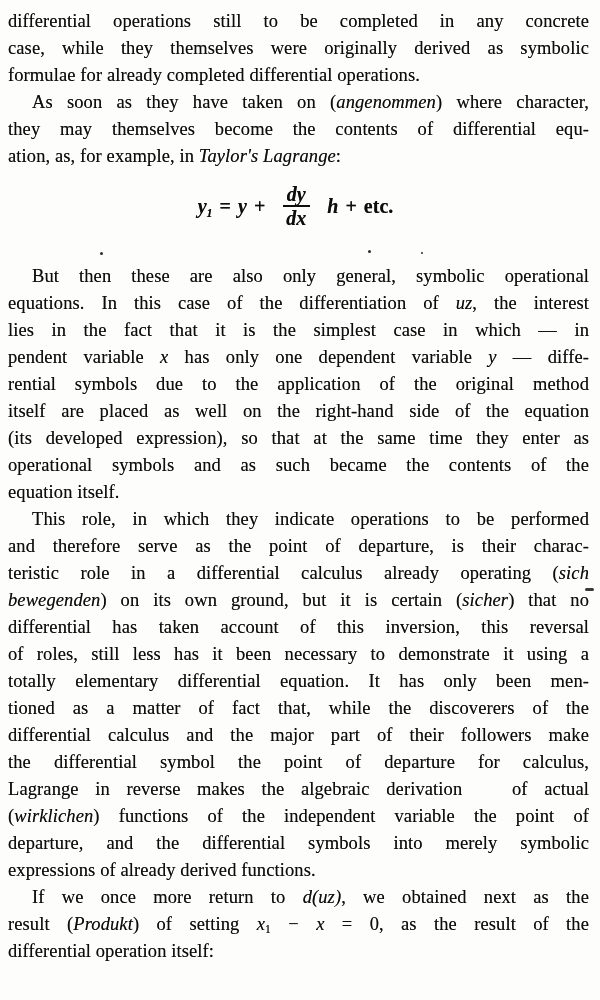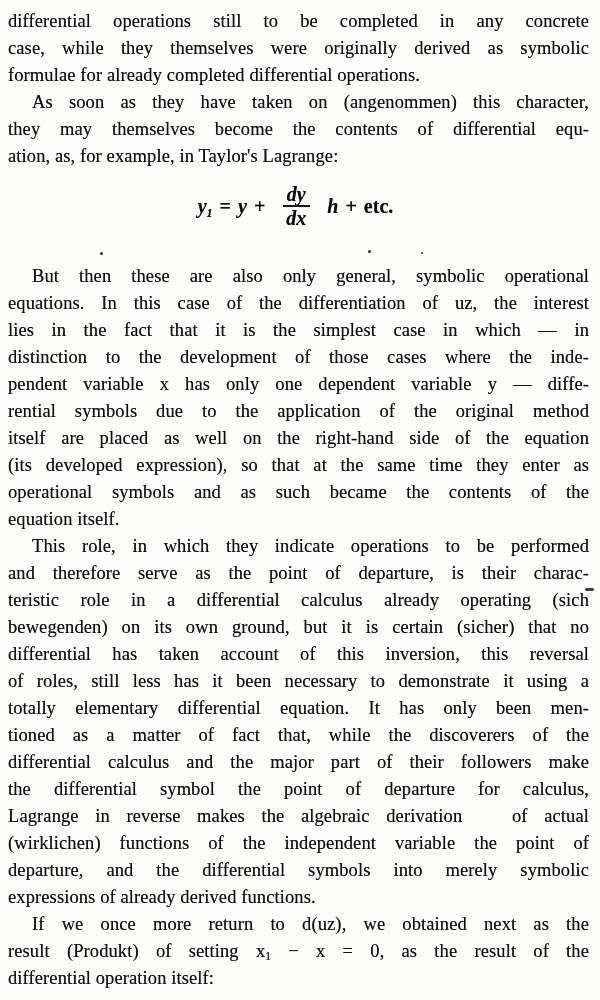--- a/index.html
+++ b/index.html
@@ -23,21 +23,21 @@
   .para { margin: 0; }
   .line {
     text-align: justify;
     text-align-last: justify;
     letter-spacing: 0.1px;
     text-shadow: 0 0 0.6px rgba(0,0,0,0.55);
     white-space: nowrap; 
   }
   .line.first { text-indent: 24px; }
   .line.last { text-align-last: left; }
-  .it { }
+  .it { font-style: italic; }
   sub.s {
     font-size: 0.62em;
     vertical-align: -0.28em;
     line-height: 0;
   }
   
   .formula-line {
     display: flex;
     justify-content: center;
     align-items: center;
@@ -79,21 +79,21 @@
 
 <div class="page">
 
   <div id="text-top">
       <div class="para">
         <div class="line"><span>differential operations still to be completed in any concrete</span></div>
         <div class="line"><span>case, while they themselves were originally derived as symbolic</span></div>
         <div class="line last"><span>formulae for already completed differential operations.</span></div>
       </div>
       <div class="para">
-        <div class="line first"><span>As soon as they have taken on (</span><span class="it">angenommen</span><span>) this character,</span></div>
+        <div class="line first"><span>As soon as they have taken on (</span><span class="it">angenommen</span><span>) where character,</span></div>
         <div class="line"><span>they may themselves become the contents of differential equ-</span></div>
         <div class="line last"><span>ation, as, for example, in </span><span class="it">Taylor's Lagrange</span><span>:</span></div>
       </div>
     </div>
 
   <div class="formula-line">
     <span class="it"><span>y</span><sub class="f-sub">1</sub></span>
     <span class="f-op">=</span>
     <span class="it">y</span>
     <span class="f-op">+</span>
@@ -104,21 +104,20 @@
     <span class="it">h</span>
     <span class="f-op">+</span>
     <span class="f-rm">etc.</span>
   </div>
 
   <div id="text-bottom">
       <div class="para">
         <div class="line first"><span>But then these are also only general, symbolic operational</span></div>
         <div class="line"><span>equations. In this case of the differentiation of </span><span class="it">uz</span><span>, the interest</span></div>
         <div class="line"><span>lies in the fact that it is the simplest case in which — in</span></div>
-        <div class="line"><span>distinction to the development of those cases where the inde-</span></div>
         <div class="line"><span>pendent variable </span><span class="it">x</span><span> has only one dependent variable </span><span class="it">y</span><span> — diffe-</span></div>
         <div class="line"><span>rential symbols due to the application of the original method</span></div>
         <div class="line"><span>itself are placed as well on the right-hand side of the equation</span></div>
         <div class="line"><span>(its developed expression), so that at the same time they enter as</span></div>
         <div class="line"><span>operational symbols and as such became the contents of the</span></div>
         <div class="line last"><span>equation itself.</span></div>
       </div>
       <div class="para">
         <div class="line first"><span>This role, in which they indicate operations to be performed</span></div>
         <div class="line"><span>and therefore serve as the point of departure, is their charac-</span></div>

